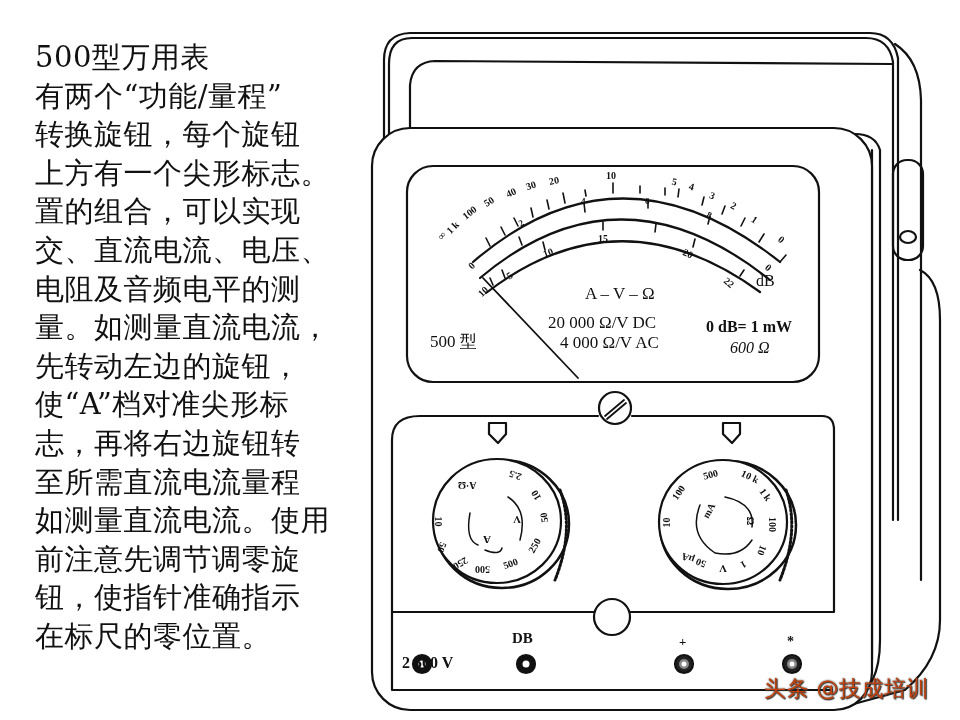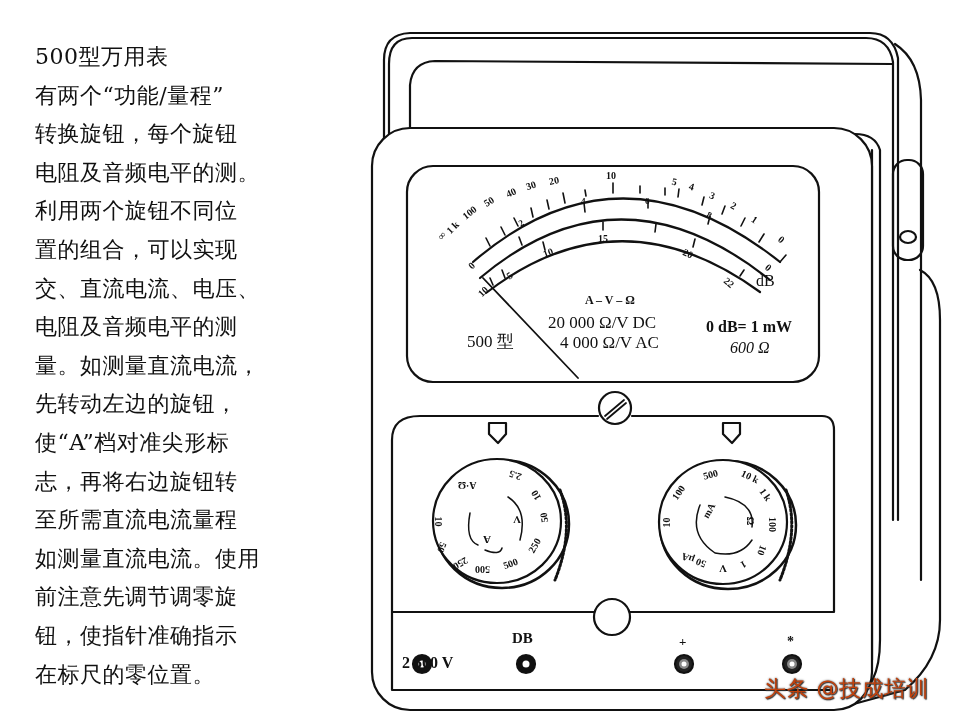--- a/index.html
+++ b/index.html
@@ -1,32 +1,31 @@
 <!DOCTYPE html>
 <html><head>
 <meta charset="utf-8">
 <style>
   html, body { margin:0; padding:0; }
   body { width:960px; height:720px; background:#ffffff; position:relative; overflow:hidden; font-family:"DejaVu Serif","Liberation Serif",serif; }
   .text-panel { position:absolute; left:35px; top:38px; width:320px; }
-  .text-panel .line { font-size:22px; line-height:38.6px; color:#111; white-space:nowrap; letter-spacing:0.5px; }
+  .text-panel .line { font-size:29px; line-height:38.6px; color:#111; white-space:nowrap; letter-spacing:0.5px; }
   .diagram { position:absolute; left:0; top:0; width:960px; height:720px; }
   .diagram svg { position:absolute; left:0; top:0; }
   .watermark { position:absolute; left:764px; top:674px; font-family:"DejaVu Sans","Liberation Sans",sans-serif; font-size:22px; color:#c2410c; text-shadow:0 0 2px #333, 1px 1px 1px #333; letter-spacing:0.5px; }
   .lbl { position:absolute; font-family:"Liberation Serif","DejaVu Serif",serif; font-weight:bold; color:#111; }
 </style>
 </head>
 <body>
 
 <div class="text-panel">
   <div class="line">500型万用表</div>
   <div class="line">有两个“功能/量程”</div>
   <div class="line">转换旋钮，每个旋钮</div>
-  <div class="line">电阻及音频电平的测。</div>
-  <div class="line">利用两个旋钮不同位</div>
+  <div class="line">上方有一个尖形标志。</div>
   <div class="line">置的组合，可以实现</div>
   <div class="line">交、直流电流、电压、</div>
   <div class="line">电阻及音频电平的测</div>
   <div class="line">量。如测量直流电流，</div>
   <div class="line">先转动左边的旋钮，</div>
   <div class="line">使“A”档对准尖形标</div>
   <div class="line">志，再将右边旋钮转</div>
   <div class="line">至所需直流电流量程</div>
   <div class="line">如测量直流电流。使用</div>
   <div class="line">前注意先调节调零旋</div>
@@ -136,22 +135,22 @@
           <circle cx="684" cy="664" r="2.5" fill="#fff" stroke="none"></circle>
         </g>
       <g>
           <circle cx="792" cy="664" r="9" fill="#222"></circle>
           <circle cx="792" cy="664" r="5" fill="#888" stroke="none"></circle>
           <circle cx="792" cy="664" r="2.5" fill="#fff" stroke="none"></circle>
         </g>
     </g>
   </svg>
 
-  <div class="lbl" style="left:430px;top:330px;font-size:17px;font-weight:normal;margin-left:37px;">500 型</div>
-  <div class="lbl" style="left:585px;top:293px;font-size:12px;font-weight:bold;">A – V – Ω</div>
+  <div class="lbl" style="left:430px;top:330px;font-size:17px;font-weight:normal;">500 型</div>
+  <div class="lbl" style="left:585px;top:284px;font-size:17px;font-weight:normal;">A – V – Ω</div>
   <div class="lbl" style="left:548px;top:313px;font-size:17px;font-weight:normal;">20 000 Ω/V DC</div>
   <div class="lbl" style="left:560px;top:333px;font-size:17px;font-weight:normal;">4 000 Ω/V AC</div>
   <div class="lbl" style="left:706px;top:318px;font-size:16px;font-weight:bold;">0 dB= 1 mW</div>
   <div class="lbl" style="left:730px;top:339px;font-size:16px;font-weight:normal;font-style:italic;">600 Ω</div>
   <div class="lbl" style="left:756px;top:272px;font-size:16px;font-weight:normal;">dB</div>
 
   <div class="lbl" style="left:438px;top:230px;font-size:10px;transform:rotate(-50deg);">∞</div>
   <div class="lbl" style="left:446px;top:222px;font-size:10px;transform:rotate(-45deg);">1 k</div>
   <div class="lbl" style="left:462px;top:207px;font-size:10px;transform:rotate(-38deg);">100</div>
   <div class="lbl" style="left:484px;top:196px;font-size:10px;transform:rotate(-32deg);">50</div>

